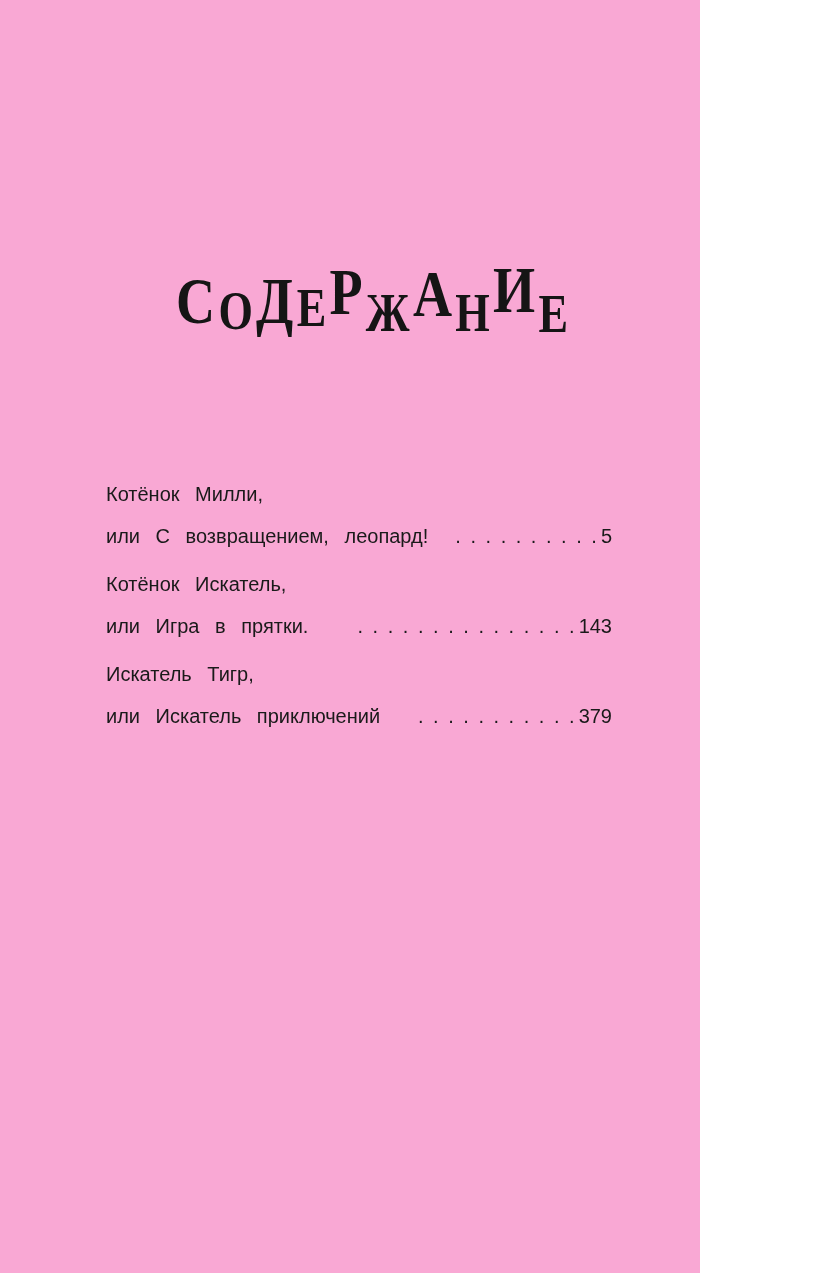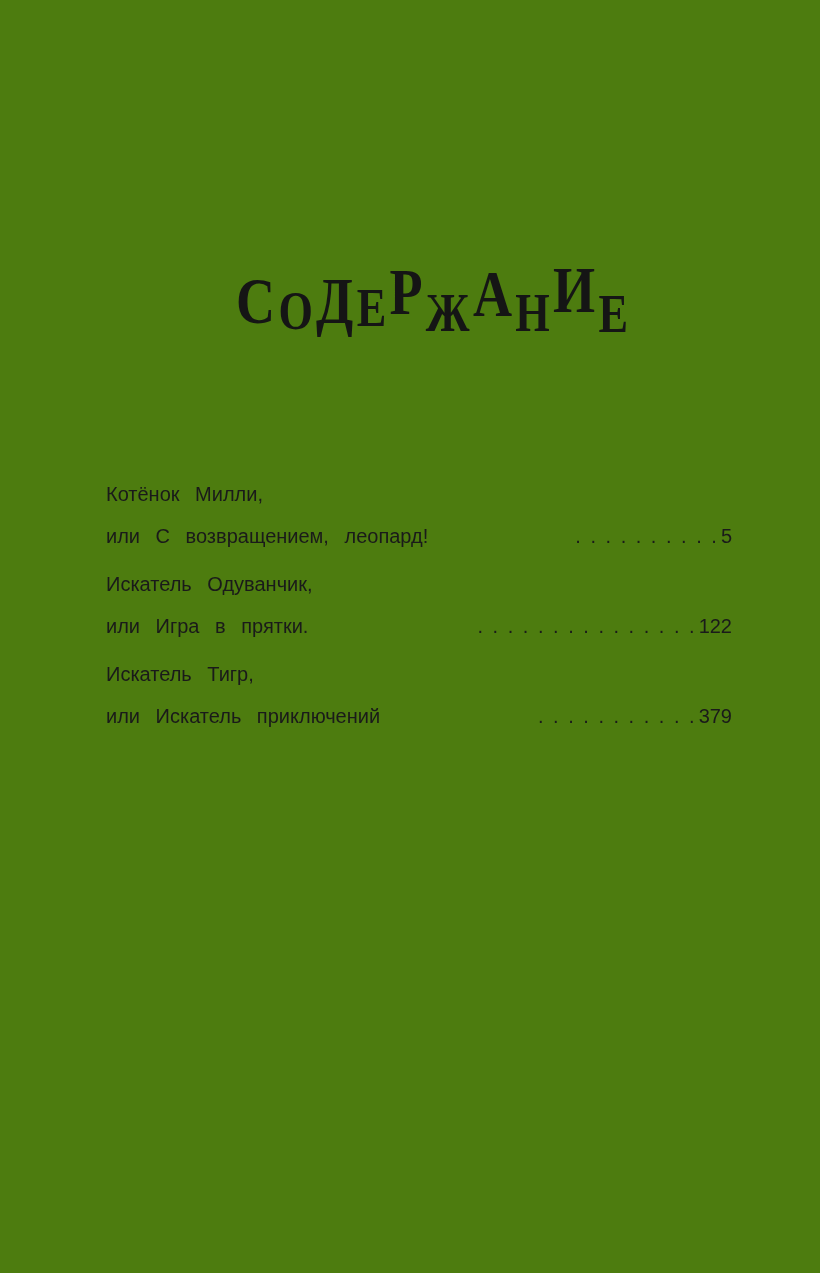--- a/index.html
+++ b/index.html
@@ -2,23 +2,23 @@
 <html><head>
 <meta charset="utf-8">
 <style>
   html, body {
     margin: 0;
     padding: 0;
     background: #ffffff;
   }
   .page {
     position: relative;
-    width: 820px;
+    width: 700px;
     height: 1273px;
-    background: #4d7c0f;
+    background: #f9a8d4;
     overflow: hidden;
     font-family: "Liberation Sans", sans-serif;
     color: #1a1a1a;
   }
 
   
   .title-wrap {
     position: absolute;
     top: 268px;
     left: 0;
@@ -105,25 +105,25 @@
     <div class="toc-entry">
       <div class="toc-line">Котёнок Милли,</div>
       <div class="toc-line toc-line2">
         <span class="t">или С возвращением, леопард!</span>
         <span class="dots">. . . . . . . . . .</span>
         <span class="num">5</span>
       </div>
     </div>
 
     <div class="toc-entry">
-      <div class="toc-line">Искатель Одуванчик,</div>
+      <div class="toc-line">Котёнок Искатель,</div>
       <div class="toc-line toc-line2">
         <span class="t">или Игра в прятки.</span>
         <span class="dots">. . . . . . . . . . . . . . .</span>
-        <span class="num">122</span>
+        <span class="num">143</span>
       </div>
     </div>
 
 
     <div class="toc-entry">
       <div class="toc-line">Искатель Тигр,</div>
       <div class="toc-line toc-line2">
         <span class="t">или Искатель приключений</span>
         <span class="dots">. . . . . . . . . . .</span>
         <span class="num">379</span>

